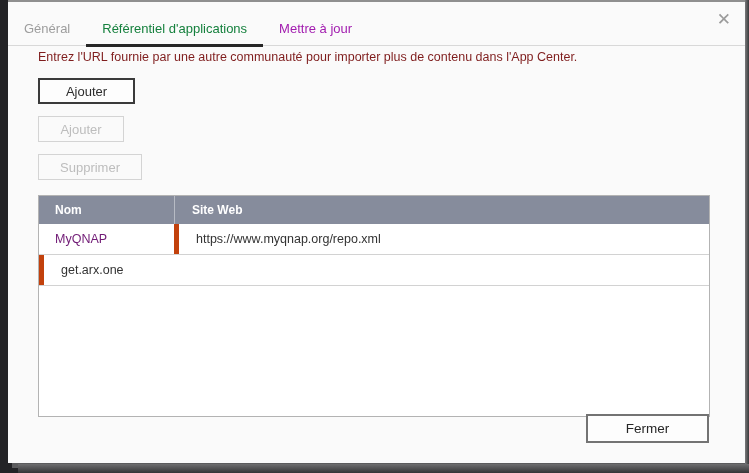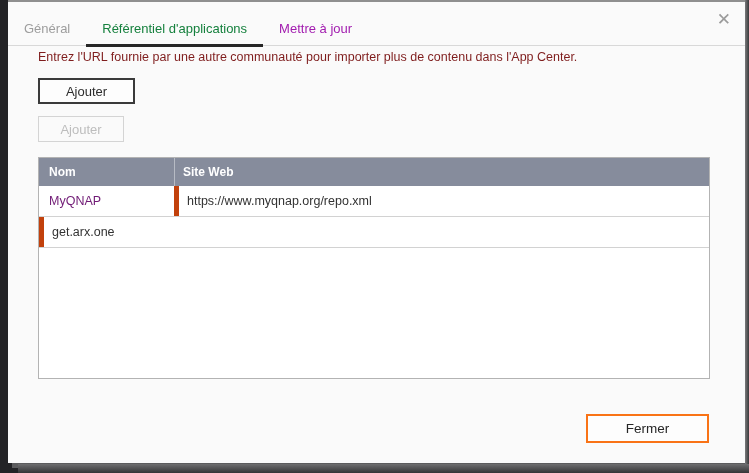--- a/index.html
+++ b/index.html
@@ -71,35 +71,35 @@
     height:222px; box-sizing:border-box;
     border:1px solid #b3b3b3;
     background:#ffffff;
     display:flex; flex-direction:column;
   }
   .thead {
     display:flex; height:28px; flex:0 0 28px;
     background:#868c9c; color:#ffffff;
     font-size:12px; font-weight:bold; align-items:center;
   }
-  .col-name { width:135px; flex:0 0 135px; box-sizing:border-box; padding-left:10px; }
-  .col-url  { flex:1; box-sizing:border-box; padding-left:8px; }
+  .col-name { width:135px; flex:0 0 135px; box-sizing:border-box; padding-left:16px; }
+  .col-url  { flex:1; box-sizing:border-box; padding-left:17px; }
   .thead .col-url { border-left:1px solid #b7bbc4; height:100%; display:flex; align-items:center; }
   .trow {
     display:flex; height:30px; flex:0 0 30px; align-items:stretch;
     border-bottom:1px solid #d2d2d2;
     font-size:12.5px; color:#333; background:#fff; cursor:pointer;
   }
   .trow .col-name { display:flex; align-items:center; color:#701a75; }
   .trow .col-url  { display:flex; align-items:center; border-left:5px solid #c2410c; }
   .tfill { flex:1; background:#fff; }
   .footer { position:absolute; right:36px; bottom:20px; }
   .btn-close {
     width:123px; height:29px; box-sizing:border-box;
-    border:2px solid #f97316; background:#fdfdfd;
+    border:2px solid #737373; background:#fdfdfd;
     display:flex; align-items:center; justify-content:center;
     font-size:13.5px; color:#262626; cursor:pointer;
   }
 </style>
 </head>
 <body>
 
 <div>
   <div class="dialog">
 
@@ -110,20 +110,21 @@
       <div class="tab">Général</div>
       <div class="tab active">Référentiel d'applications</div>
       <div class="tab semi">Mettre à jour</div>
     </div>
 
     <div class="desc">Entrez l'URL fournie par une autre communauté pour importer plus de contenu dans l'App Center.</div>
 
     <div class="btnrow">
       <div class="btn btn-add">Ajouter</div>
       <div class="btn btn-disabled btn-edit">Ajouter</div>
+      <div class="btn btn-disabled btn-del">Supprimer</div>
     </div>
 
     <div class="table">
       <div class="thead">
         <div class="col-name">Nom</div>
         <div class="col-url">Site Web</div>
       </div>
 
       <div class="trow">
         <div class="col-name">MyQNAP</div>

